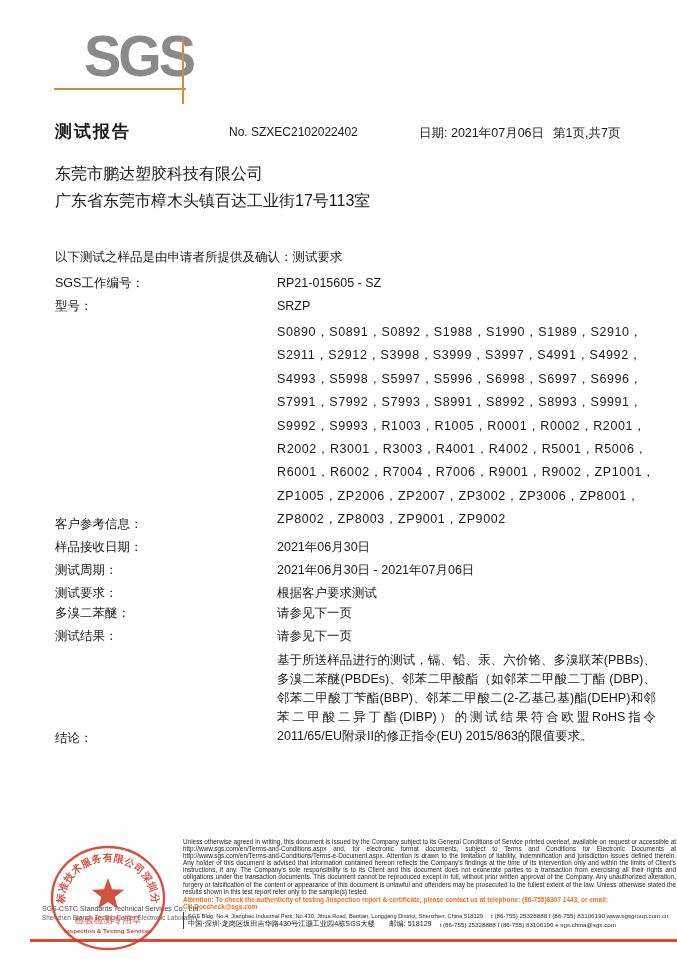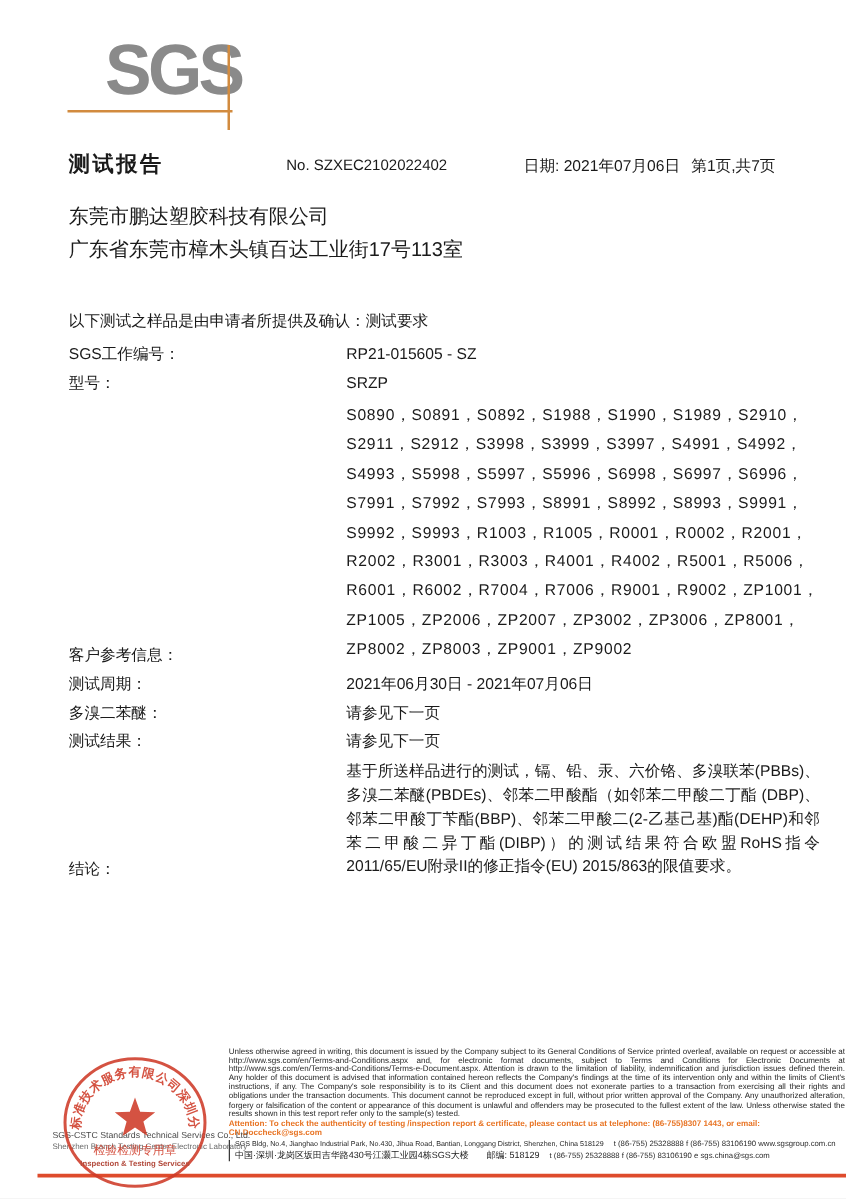--- a/index.html
+++ b/index.html
@@ -86,26 +86,34 @@
         <div>S4993，S5998，S5997，S5996，S6998，S6997，S6996，</div>
         <div>S7991，S7992，S7993，S8991，S8992，S8993，S9991，</div>
         <div>S9992，S9993，R1003，R1005，R0001，R0002，R2001，</div>
         <div>R2002，R3001，R3003，R4001，R4002，R5001，R5006，</div>
         <div>R6001，R6002，R7004，R7006，R9001，R9002，ZP1001，</div>
         <div>ZP1005，ZP2006，ZP2007，ZP3002，ZP3006，ZP8001，</div>
         <div>ZP8002，ZP8003，ZP9001，ZP9002</div>
       </div>
     </div>
 
+    <div class="frow">
+      <div class="flabel">样品接收日期：</div>
+      <div class="fvalue">2021年06月30日</div>
+    </div>
 
     <div class="frow">
       <div class="flabel">测试周期：</div>
       <div class="fvalue">2021年06月30日 - 2021年07月06日</div>
     </div>
 
+    <div class="frow" style="margin-bottom:4px;">
+      <div class="flabel">测试要求：</div>
+      <div class="fvalue">根据客户要求测试</div>
+    </div>
 
     <div class="frow">
       <div class="flabel">多溴二苯醚：</div>
       <div class="fvalue">请参见下一页</div>
     </div>
 
     <div class="frow">
       <div class="flabel">测试结果：</div>
       <div class="fvalue">请参见下一页</div>
     </div>

